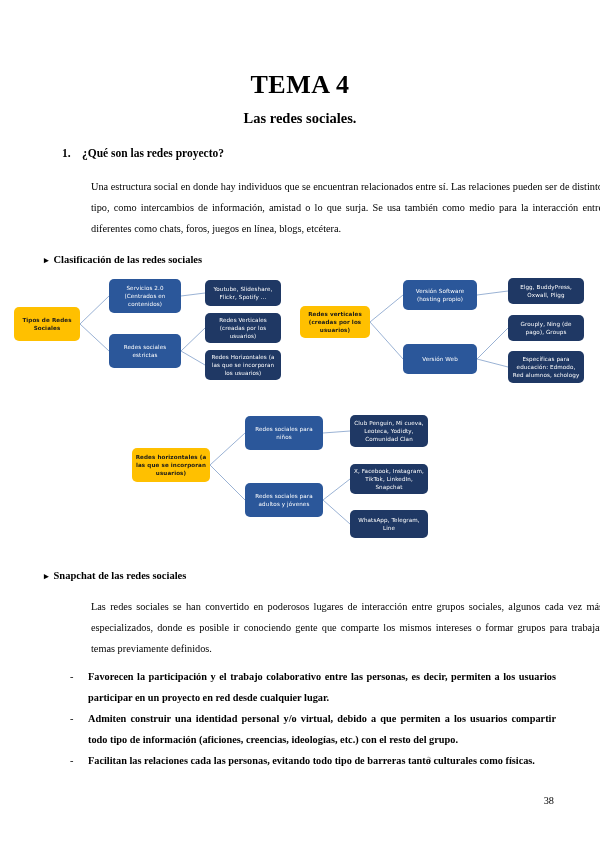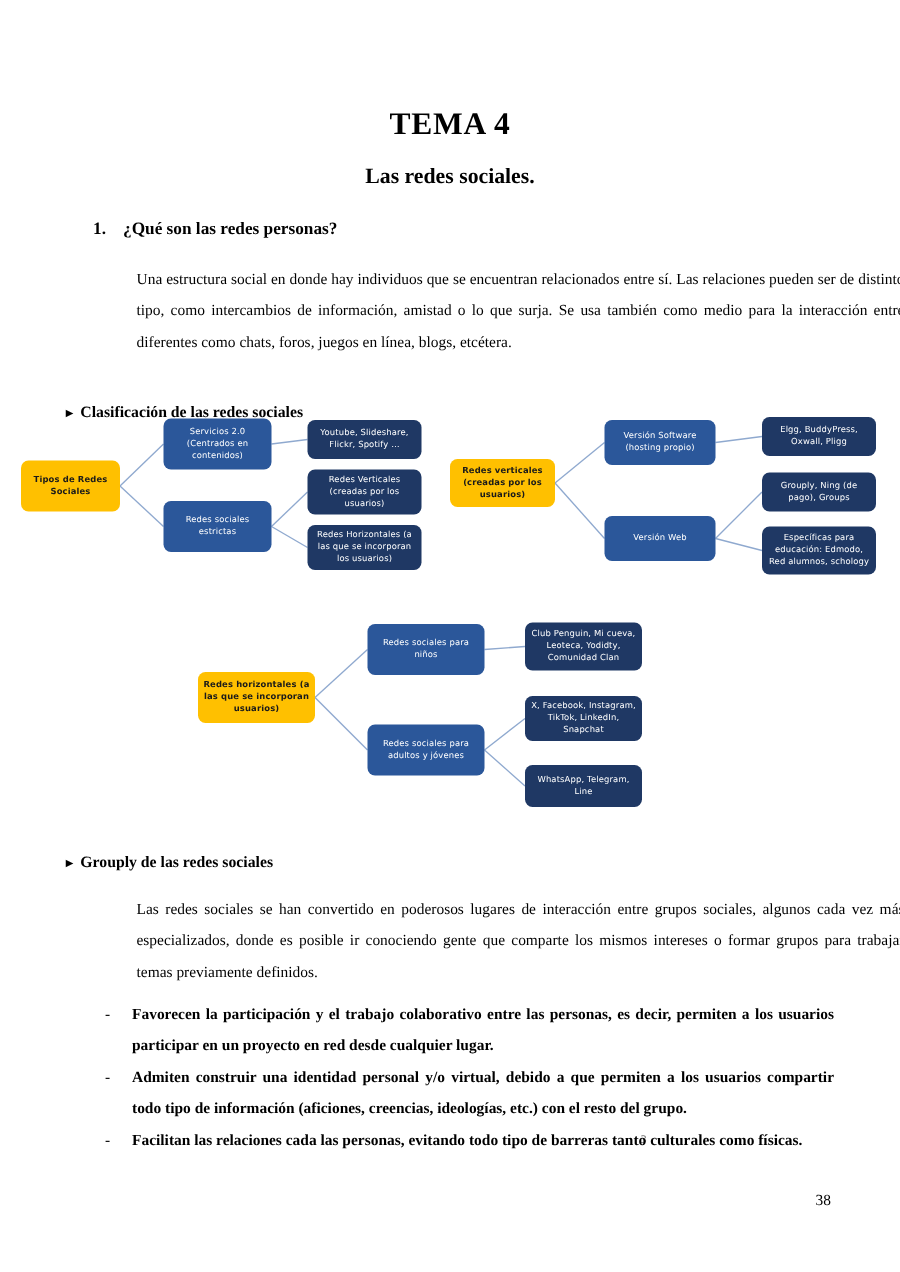--- a/index.html
+++ b/index.html
@@ -18,21 +18,21 @@
     background: #ffffff;
     overflow: hidden;
   }
 
   
   .doc-title {
     position: absolute;
     left: 0; right: 0;
     top: 70px;
     text-align: center;
-    font-size: 21px;
+    font-size: 26px;
     font-weight: bold;
     letter-spacing: 0.5px;
   }
   .doc-subtitle {
     position: absolute;
     left: 0; right: 0;
     top: 110px;
     text-align: center;
     font-size: 14.5px;
     font-weight: bold;
@@ -155,26 +155,26 @@
 </style>
 </head>
 <body>
 
 <div id="page">
 
   <div class="doc-title">TEMA 4</div>
   <div class="doc-subtitle">Las redes sociales.</div>
 
   <div class="section-num">
-    <span class="n">1.</span><span>¿Qué son las redes personas?</span>
+    <span class="n">1.</span><span>¿Qué son las redes proyecto?</span>
   </div>
 
   <div class="para" style="top:176px;">Una estructura social en donde hay individuos que se encuentran relacionados entre sí. Las relaciones pueden ser de distinto tipo, como intercambios de información, amistad o lo que surja. Se usa también como medio para la interacción entre diferentes como chats, foros, juegos en línea, blogs, etcétera.</div>
 
-  <div class="bullet-head" style="top:270px;">
+  <div class="bullet-head" style="top:254px;">
     <span class="tri">▸</span><span>Clasificación de las redes sociales</span>
   </div>
 
   <div class="diagram">
     <svg class="conn" id="conn-layer">
         <line x1="80" y1="56" x2="109" y2="28" stroke="#8FA9CF" stroke-width="0.9"></line>
         <line x1="80" y1="56" x2="109" y2="83" stroke="#8FA9CF" stroke-width="0.9"></line>
         <line x1="181" y1="28" x2="205" y2="25" stroke="#8FA9CF" stroke-width="0.9"></line>
         <line x1="181" y1="83" x2="205" y2="60" stroke="#8FA9CF" stroke-width="0.9"></line>
         <line x1="181" y1="83" x2="205" y2="97" stroke="#8FA9CF" stroke-width="0.9"></line>
@@ -242,21 +242,21 @@
           <span>X, Facebook, Instagram, TikTok, LinkedIn, Snapchat</span>
         </div>
         <div class="node navy" style="left: 350px; top: 242px; width: 78px; height: 28px;">
           <span>WhatsApp, Telegram, Line</span>
         </div>
       </div>
     <div class="watermark">3</div>
   </div>
 
   <div class="bullet-head" style="top:570px;">
-    <span class="tri">▸</span><span>Grouply de las redes sociales</span>
+    <span class="tri">▸</span><span>Snapchat de las redes sociales</span>
   </div>
 
   <div class="para" style="top:596px;">Las redes sociales se han convertido en poderosos lugares de interacción entre grupos sociales, algunos cada vez más especializados, donde es posible ir conociendo gente que comparte los mismos intereses o formar grupos para trabajar temas previamente definidos.</div>
 
   <div class="list" style="top:666px;" id="ventajas-list">
       <div class="list-item">
         <div class="list-dash">-</div>
         <div class="list-text">Favorecen la participación y el trabajo colaborativo entre las personas, es decir, permiten a los usuarios participar en un proyecto en red desde cualquier lugar.</div>
       </div>
       <div class="list-item">

